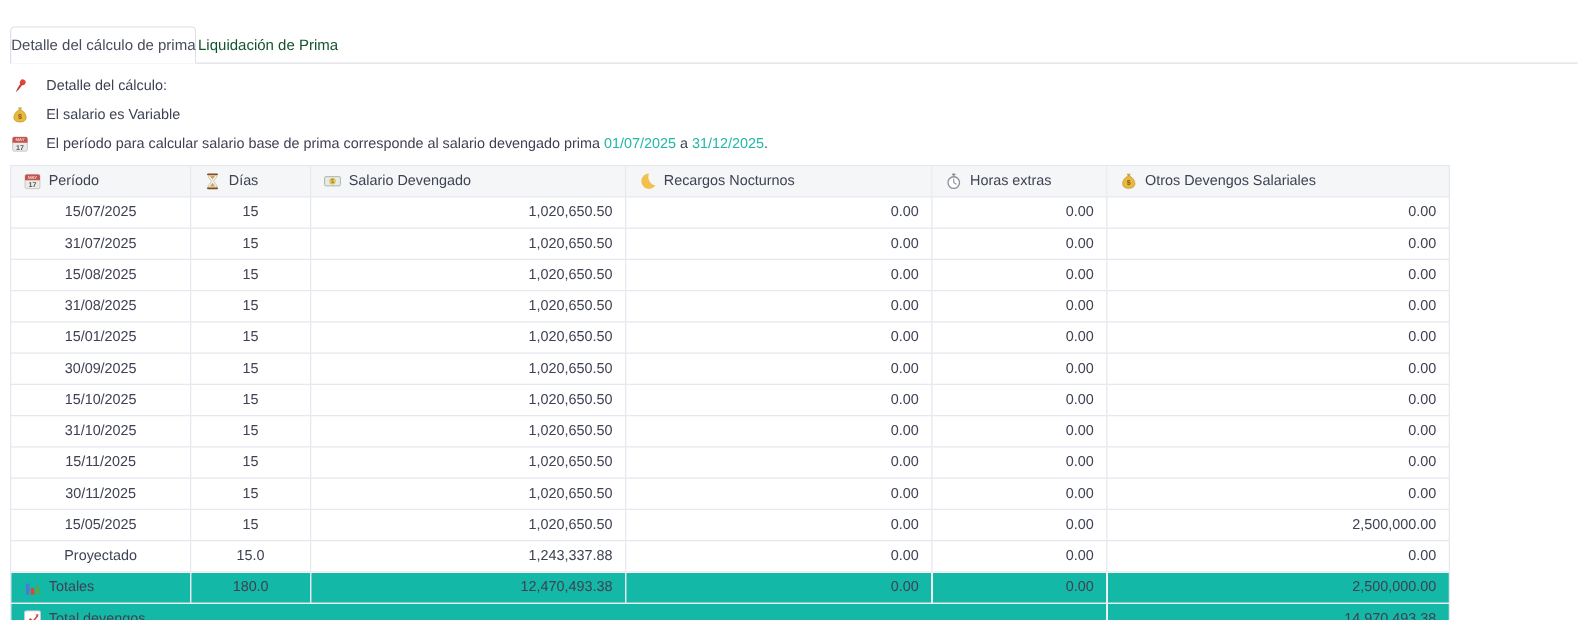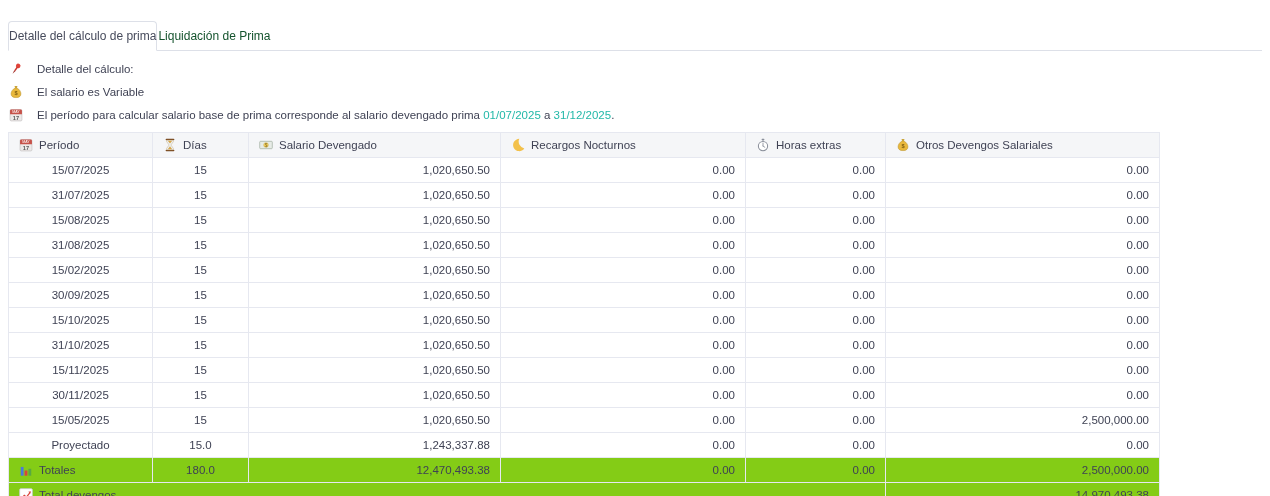--- a/index.html
+++ b/index.html
@@ -74,21 +74,21 @@
     font-weight: normal;
     text-align: left;
     color: #3f4254;
   }
   th .th-inner, .cell-iconlabel {
     display: flex; align-items: center; gap: 6px;
   }
   td.c { text-align: center; }
   td.r { text-align: right; }
   td.l { text-align: left; }
-  tbody.totals td { background: #84cc16; }
+  tbody.totals td { background: #14b8a6; }
 </style>
 </head>
 <body>
 
 <div class="tabbar">
   <div class="tab active">Detalle del cálculo de prima</div>
   <div class="tab inactive">Liquidación de Prima</div>
 </div>
 
 <div class="info">
@@ -246,21 +246,21 @@
   </tr>
       <tr>
     <td class="c">31/08/2025</td>
     <td class="c">15</td>
     <td class="r">1,020,650.50</td>
     <td class="r">0.00</td>
     <td class="r">0.00</td>
     <td class="r">0.00</td>
   </tr>
       <tr>
-    <td class="c">15/02/2025</td>
+    <td class="c">15/01/2025</td>
     <td class="c">15</td>
     <td class="r">1,020,650.50</td>
     <td class="r">0.00</td>
     <td class="r">0.00</td>
     <td class="r">0.00</td>
   </tr>
       <tr>
     <td class="c">30/09/2025</td>
     <td class="c">15</td>
     <td class="r">1,020,650.50</td>

